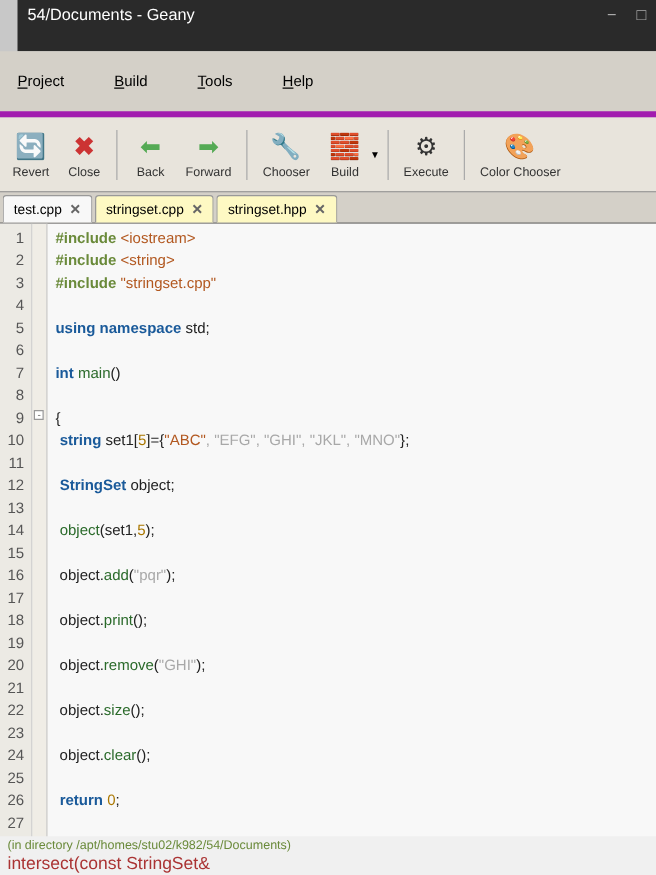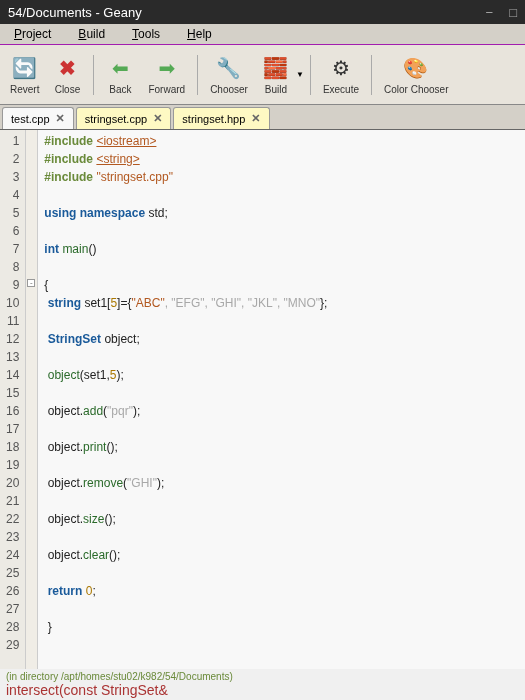--- a/index.html
+++ b/index.html
@@ -1,22 +1,22 @@
 <!DOCTYPE html>
 <html><head>
   <meta charset="utf-8">
   <style>
     * { margin: 0; padding: 0; box-sizing: border-box; font-family: sans-serif; }
     body { width: 525px; height: 700px; background: #c8c8c8; overflow: hidden; }
     
-    .titlebar { background: #2a2a2a; color: #fff; padding: 4px 8px; font-size: 13px; display: flex; align-items: center; height: 24px; }
+    .titlebar { background: #2a2a2a; color: #fff; padding: 4px 8px; font-size: 13px; display: flex; height: 41px; margin-left: 14px; }
     .titlebar-text { flex: 1; }
     .win-controls { display: flex; gap: 16px; color: #aaa; }
     
-    .menubar { background: #d4d0c8; padding: 0 4px; display: flex; gap: 7px; font-size: 12px; border-bottom: 1px solid #a21caf; }
+    .menubar { background: #d4d0c8; padding: 14px 4px; display: flex; gap: 20px; font-size: 12px; border-bottom: 5px solid #a21caf; }
     .menu-item { padding: 3px 10px; cursor: pointer; }
     .menu-item u { text-decoration: underline; }
     
     .toolbar { background: #e8e4dc; padding: 4px; display: flex; align-items: center; gap: 2px; border-bottom: 1px solid #888; height: 60px; }
     .tb-group { display: flex; flex-direction: column; align-items: center; gap: 2px; padding: 2px 6px; cursor: pointer; font-size: 10px; color: #333; }
     .tb-icon { width: 28px; height: 28px; display: flex; align-items: center; justify-content: center; font-size: 20px; }
     .tb-sep { width: 1px; height: 40px; background: #aaa; margin: 0 4px; }
     .dropdown-arrow { font-size: 8px; margin-left: -2px; align-self: center; }
     
     .tabbar { background: #d4d0c8; display: flex; padding: 2px 2px 0 2px; border-bottom: 1px solid #666; font-size: 11px; }
@@ -24,21 +24,21 @@
     .tab.active { background: #f8f8f8; text-align: center; }
     .tab-close { color: #666; font-weight: bold; cursor: pointer; }
     
     .editor-wrap { display: flex; background: #f8f8f8; height: 560px; font-family: 'DejaVu Sans Mono', monospace; font-size: 12px; }
     .gutter { background: #eceae4; color: #555; text-align: right; padding: 2px 6px; line-height: 18px; border-right: 1px solid #ccc; user-select: none; }
     .fold-col { width: 12px; background: #f0ede6; border-right: 1px solid #ccc; position: relative; }
     .fold-mark { position: absolute; left: 1px; font-size: 8px; color: #666; border: 1px solid #999; width: 8px; height: 8px; line-height: 6px; text-align: center; background: #fff; }
     .code-area { padding: 2px 6px; line-height: 18px; white-space: pre; color: #222; flex: 1; }
     
     .kw-preproc { color: #6a8a3a; font-weight: bold; }
-    .kw-header { color: #b25820; text-decoration: underline; }
+    .kw-header { color: #b25820; }
     .kw-string { color: #b25820; }
     .kw-blue { color: #1a5a9a; font-weight: bold; }
     .kw-ident { color: #2a6a2a; }
     .kw-num { color: #aa7700; }
     .faded { color: #a8a8a8; }
     
     .status-area { position: absolute; bottom: 0; left: 0; right: 0; font-size: 10px; color: #6a8a3a; padding: 2px 6px; background: #f0f0f0; }
     .status-line2 { color: #aa3333; font-size: 14px; }
   </style>
 </head>

